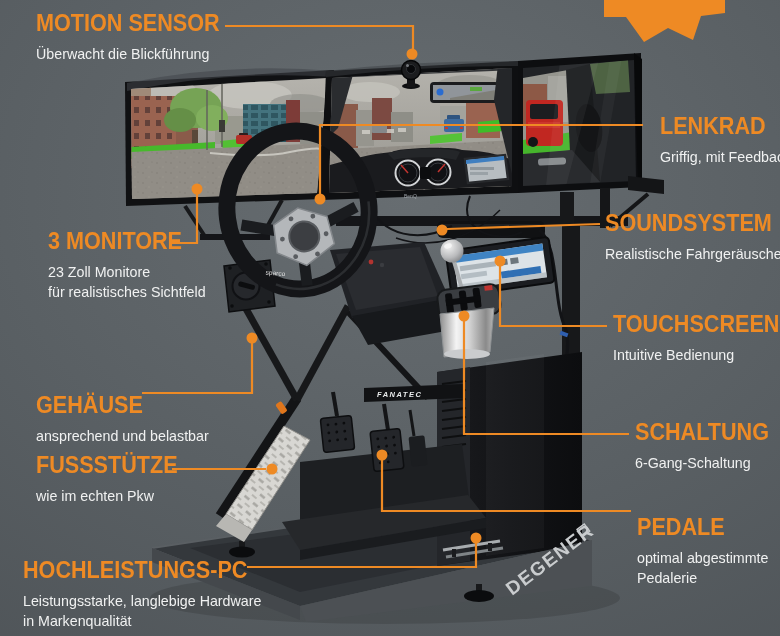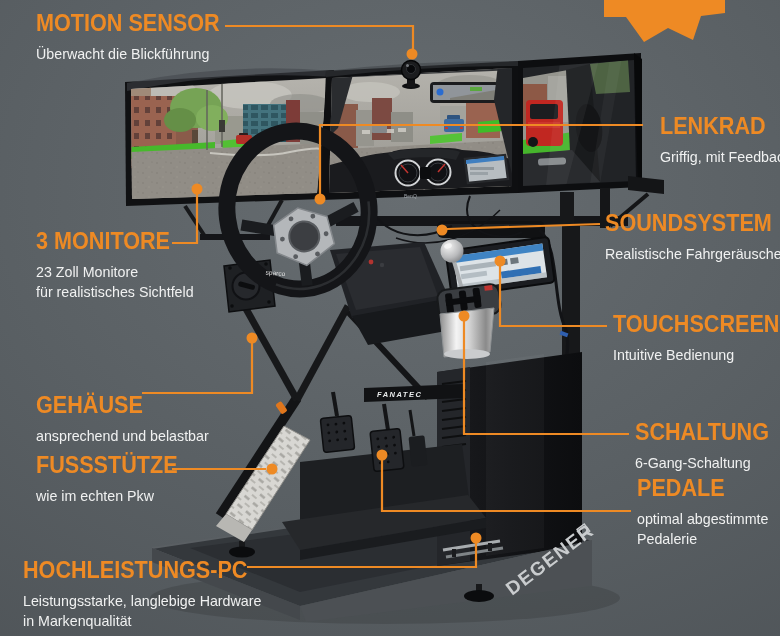--- a/index.html
+++ b/index.html
@@ -12,29 +12,29 @@
   .label{position:absolute;z-index:3;}
   .ltitle{
     font-weight:bold;font-size:24px;line-height:26px;color:#ee8a24;
     white-space:nowrap;transform:scaleX(0.9);transform-origin:0 50%;
   }
   .ldesc{
     margin-top:8px;font-size:15px;line-height:20px;color:#f0f1f1;
     white-space:nowrap;transform:scaleX(0.95);transform-origin:0 0;
   }
   .lbl-motion{left:36px;top:10px}
-  .lbl-monitore{left:36px;top:228px}
+  .lbl-monitore{left:48px;top:228px}
   .lbl-gehaeuse{left:36px;top:392px}
   .lbl-fuss{left:36px;top:452px}
   .lbl-pc{left:23px;top:557px}
   .lbl-lenkrad{left:660px;top:113px}
   .lbl-sound{left:605px;top:210px}
   .lbl-touch{left:613px;top:311px}
   .lbl-schaltung{left:635px;top:419px}
-  .lbl-pedale{left:637px;top:475px}
+  .lbl-pedale{left:637px;top:514px}
 </style>
 </head>
 <body>
 
 <svg id="scene" width="780" height="636" viewBox="0 0 780 636">
   <defs>
     <linearGradient id="skyGrad" x1="0" y1="0" x2="0" y2="1">
       <stop offset="0" stop-color="#b6b4ae"></stop>
         <stop offset="1" stop-color="#97958e"></stop>
     </linearGradient>

